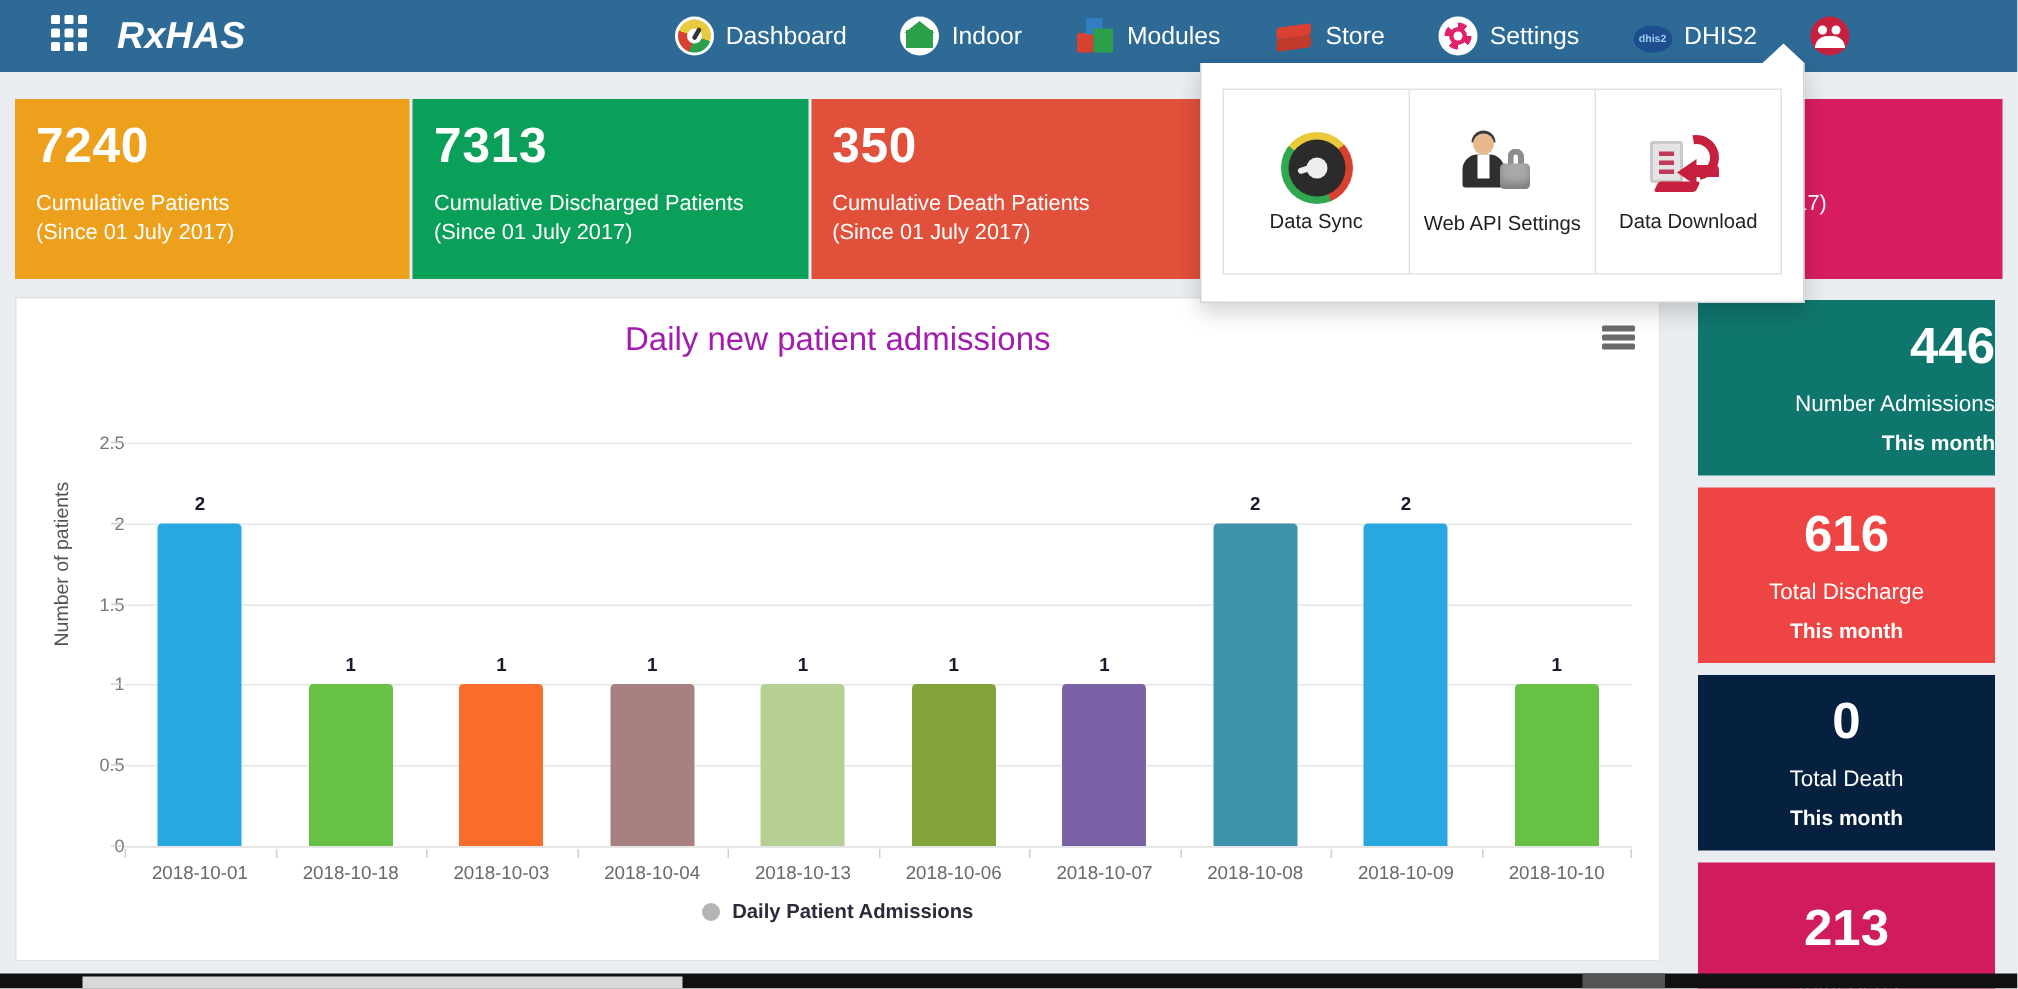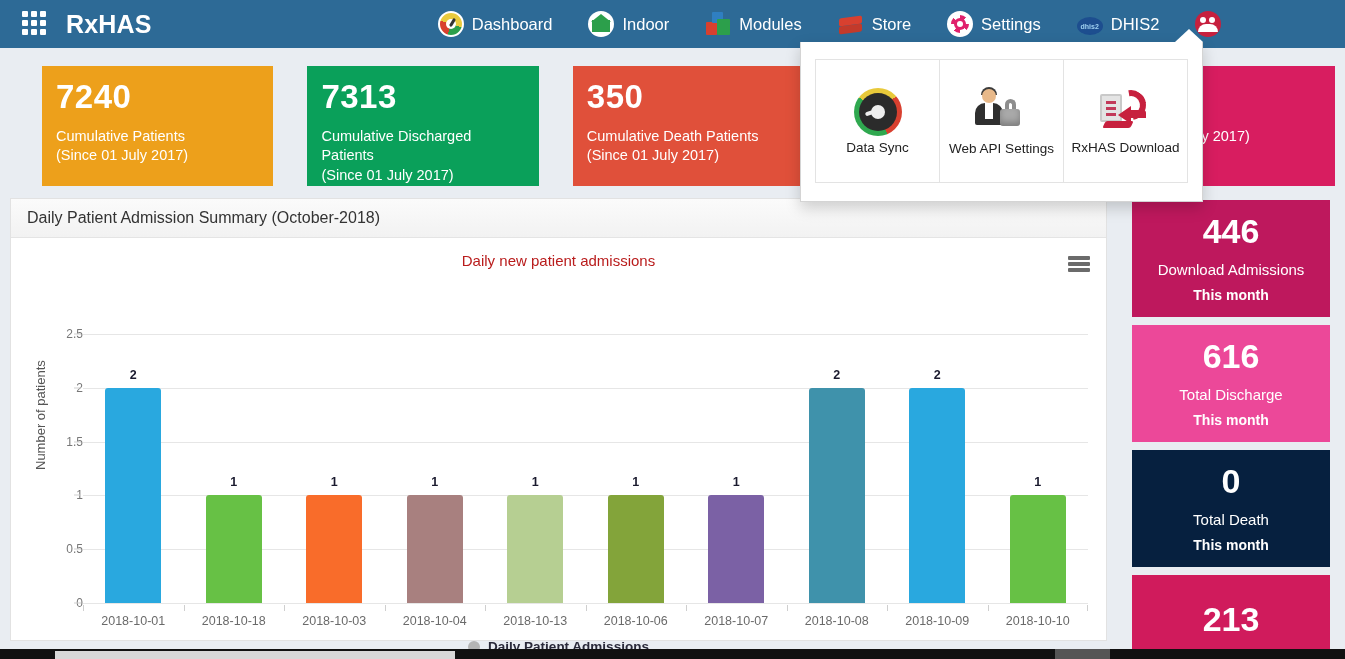--- a/index.html
+++ b/index.html
@@ -11,21 +11,21 @@
   }
   body { position: relative; }
 
   
   .navbar {
     position: absolute; top: 0; left: 0; width: 1345px; height: 48px;
     background: #2d6a96;
     display: flex; align-items: center;
     z-index: 30;
   }
-  .brand-wrap { display: flex; align-items: center; padding-left: 22px; }
+  .brand-wrap { display: flex; align-items: flex-start; padding-left: 34px; font-style: italic; }
   .grid-icon {
     width: 26px; height: 26px;
     display: grid; grid-template-columns: repeat(3, 6px); grid-template-rows: repeat(3, 6px);
     gap: 3px;
   }
   .grid-icon i { display:block; width:6px; height:6px; background:#ffffff; border-radius:1px; }
   .brand-name {
     color: #fff; font-size: 25px; font-weight: 600;
     margin-left: 18px; letter-spacing: .2px;
   }
@@ -119,41 +119,41 @@
   .ic-download .arrow{position:absolute;left:20px;top:18px;width:0;height:0;border-top:9px solid transparent;border-bottom:9px solid transparent;border-right:13px solid #c7203e;}
   .ic-download .bar{position:absolute;left:30px;top:22px;width:18px;height:8px;background:#c7203e;}
   .ic-download .base{position:absolute;left:6px;top:33px;width:28px;height:7px;background:#c7203e;border-radius:2px;transform:skewX(-25deg);}
 
   
   .kpi-strip {
     position: absolute; top: 66px; left: 10px; width: 1325px; height: 120px;
     display: flex; gap: 2px; z-index: 5;
   }
   .kpi {
-    flex: 1; padding: 14px 18px 0 14px; color: #ffffff; overflow: hidden; margin-left: 32px;
+    flex: 1; padding: 14px 18px 0 14px; color: #ffffff; overflow: hidden;
   }
   .kpi-num { font-size: 33px; font-weight: 700; line-height: 1.05; letter-spacing:.5px; }
   .kpi-cap { font-size: 14.5px; line-height: 1.35; margin-top: 12px; }
 
   
   .panel {
     position: absolute; top: 198px; left: 10px; width: 1097px; height: 443px;
     background: #ffffff; border: 1px solid #e2e2e2;
     z-index: 5;
   }
   .panel-head {
     height: 39px; background: linear-gradient(#fbfbfb, #f2f2f2);
     border-bottom: 1px solid #e4e4e4;
     display: flex; align-items: center; padding: 0 16px;
     font-size: 16px; color: #333;
   }
   .chart-area { position: relative; height: 404px; }
   .chart-title {
     position:absolute; top: 14px; left: 0; width: 100%;
-    text-align: center; font-size: 15px; color: #b91c1c;
+    text-align: center; font-size: 22px; color: #a21caf;
   }
   .ctx-menu {
     position:absolute; right:16px; top:18px; width:22px; height:16px;
     display:flex; flex-direction:column; justify-content:space-between; cursor:pointer;
   }
   .ctx-menu i { display:block; height:4px; background:#6b6b6b; border-radius:1px; }
 
   .plot {
     position: absolute; left: 72px; top: 96px; right: 18px; height: 270px;
     border-bottom: 1px solid #cfcfcf;
@@ -295,21 +295,21 @@
       <span class="dd-label">Web API Settings</span>
     </div>
     <div class="dd-cell">
       <span class="ic-download">
         <span class="sheet"></span>
           <span class="arcTop"></span>
         <span class="bar"></span>
           <span class="arrow"></span>
           <span class="base"></span>
       </span>
-      <span class="dd-label">RxHAS Download</span>
+      <span class="dd-label">Data Download</span>
     </div>
   </div>
 </div>
 
 <div class="kpi-strip" id="kpi-strip">
     <div class="kpi" style="background: rgb(237, 160, 27);">
       <div class="kpi-num">7240</div>
       <div class="kpi-cap">Cumulative Patients<br>(Since 01 July 2017)</div>
     </div>
     <div class="kpi" style="background: rgb(10, 160, 90);">
@@ -324,23 +324,20 @@
       <div class="kpi-num">0</div>
       <div class="kpi-cap">Cumulative Reffered Patients<br>(Since 01 July 2017)</div>
     </div>
     <div class="kpi" style="background: rgb(216, 29, 96);">
       <div class="kpi-num">%</div>
       <div class="kpi-cap">(Since 01 July 2017)</div>
     </div>
   </div>
 
 <div class="panel">
-  <div class="panel-head">
-    <span>Daily Patient Admission Summary (October-2018)</span>
-  </div>
   <div class="chart-area">
     <div class="chart-title">Daily new patient admissions</div>
     <div class="ctx-menu">
         <i></i>
         <i></i>
         <i></i>
       </div>
     <div class="yaxis-label">Number of patients</div>
     <div class="plot">
       <div id="gridlines">
@@ -419,26 +416,26 @@
         <div class="xtick">2018-10-10</div>
       </div>
     <div class="legend">
       <span class="legend-dot"></span>
       <span class="legend-text">Daily Patient Admissions</span>
     </div>
   </div>
 </div>
 
 <div class="side-col" id="side-col">
-    <div class="side-card" style="background: #be185d;">
+    <div class="side-card" style="background: #0f766e; align-items: flex-end;">
       <div class="side-num">446</div>
-      <div class="side-label">Download Admissions</div>
+      <div class="side-label">Number Admissions</div>
       <div class="side-sub">This month</div>
     </div>
-    <div class="side-card" style="background: #ec4899;">
+    <div class="side-card" style="background: #ef4444;">
       <div class="side-num">616</div>
       <div class="side-label">Total Discharge</div>
       <div class="side-sub">This month</div>
     </div>
     <div class="side-card" style="background: rgb(6, 32, 63);">
       <div class="side-num">0</div>
       <div class="side-label">Total Death</div>
       <div class="side-sub">This month</div>
     </div>
     <div class="side-card" style="background: rgb(208, 27, 92);">

